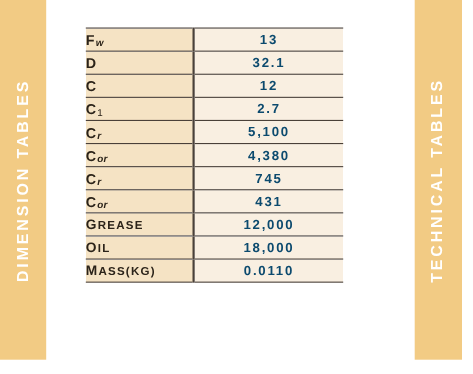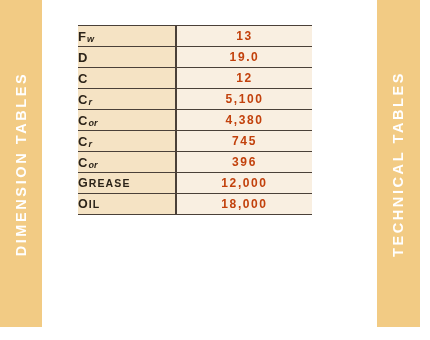--- a/index.html
+++ b/index.html
@@ -81,21 +81,21 @@
     padding-left: 10px;
     color: #2b2319;
     font-size: 11.5px;
     font-weight: bold;
     letter-spacing: 1.1px;
     white-space: nowrap;
   }
   .cell-value {
     background: #f9efe1;
     text-align: center;
-    color: #c2410c;
+    color: #0c4a6e;
     font-size: 12px;
     font-weight: bold;
     letter-spacing: 1.6px;
     white-space: nowrap;
   }
 
   
   .sc {
     text-transform: uppercase;
   }
@@ -140,46 +140,54 @@
   </div>
 
   <table id="spec-table">
     <tbody id="spec-table-body">
         <tr>
           <td class="cell-label"><span class="base">F</span><span class="sub">w</span></td>
           <td class="cell-value">13</td>
         </tr>
         <tr>
           <td class="cell-label"><span class="base">D</span></td>
-          <td class="cell-value">19.0</td>
+          <td class="cell-value">32.1</td>
         </tr>
         <tr>
           <td class="cell-label"><span class="base">C</span></td>
           <td class="cell-value">12</td>
+        </tr>
+        <tr>
+          <td class="cell-label"><span class="base">C</span><span class="sub-plain">1</span></td>
+          <td class="cell-value">2.7</td>
         </tr>
         <tr>
           <td class="cell-label"><span class="base">C</span><span class="sub">r</span></td>
           <td class="cell-value">5,100</td>
         </tr>
         <tr>
           <td class="cell-label"><span class="base">C</span><span class="sub">or</span></td>
           <td class="cell-value">4,380</td>
         </tr>
         <tr>
           <td class="cell-label"><span class="base">C</span><span class="sub">r</span></td>
           <td class="cell-value">745</td>
         </tr>
         <tr>
           <td class="cell-label"><span class="base">C</span><span class="sub">or</span></td>
-          <td class="cell-value">396</td>
+          <td class="cell-value">431</td>
         </tr>
         <tr>
           <td class="cell-label"><span class="sc"><span class="lead">G</span><span class="rest">REASE</span></span></td>
           <td class="cell-value">12,000</td>
         </tr>
         <tr>
           <td class="cell-label"><span class="sc"><span class="lead">O</span><span class="rest">IL</span></span></td>
           <td class="cell-value">18,000</td>
         </tr>
+        <tr>
+          <td class="cell-label"><span class="sc"><span class="lead">M</span><span class="rest">ASS(KG)</span></span></td>
+          <td class="cell-value">0.0110</td>
+        </tr>
       </tbody>
   </table>
 
 </div>
 
 </body></html>

